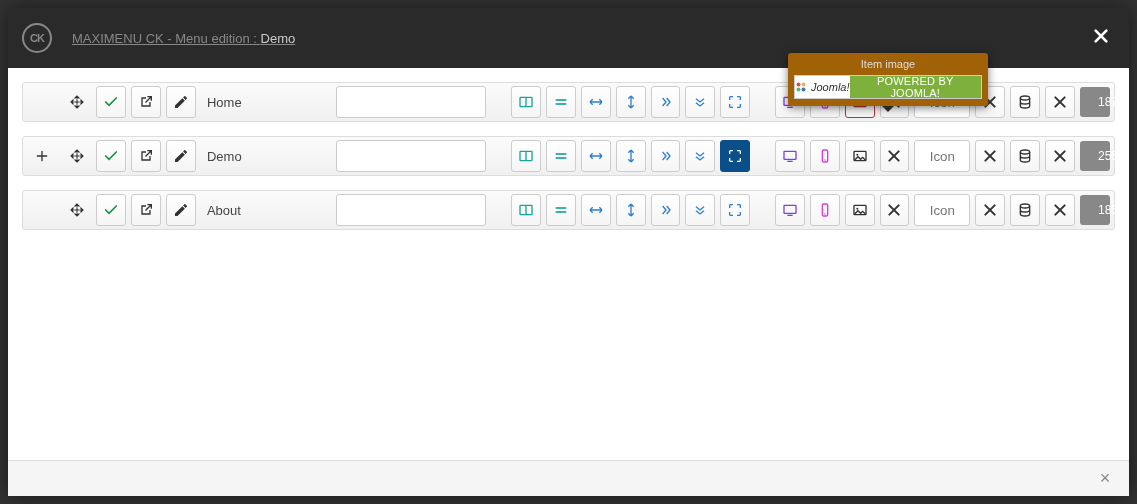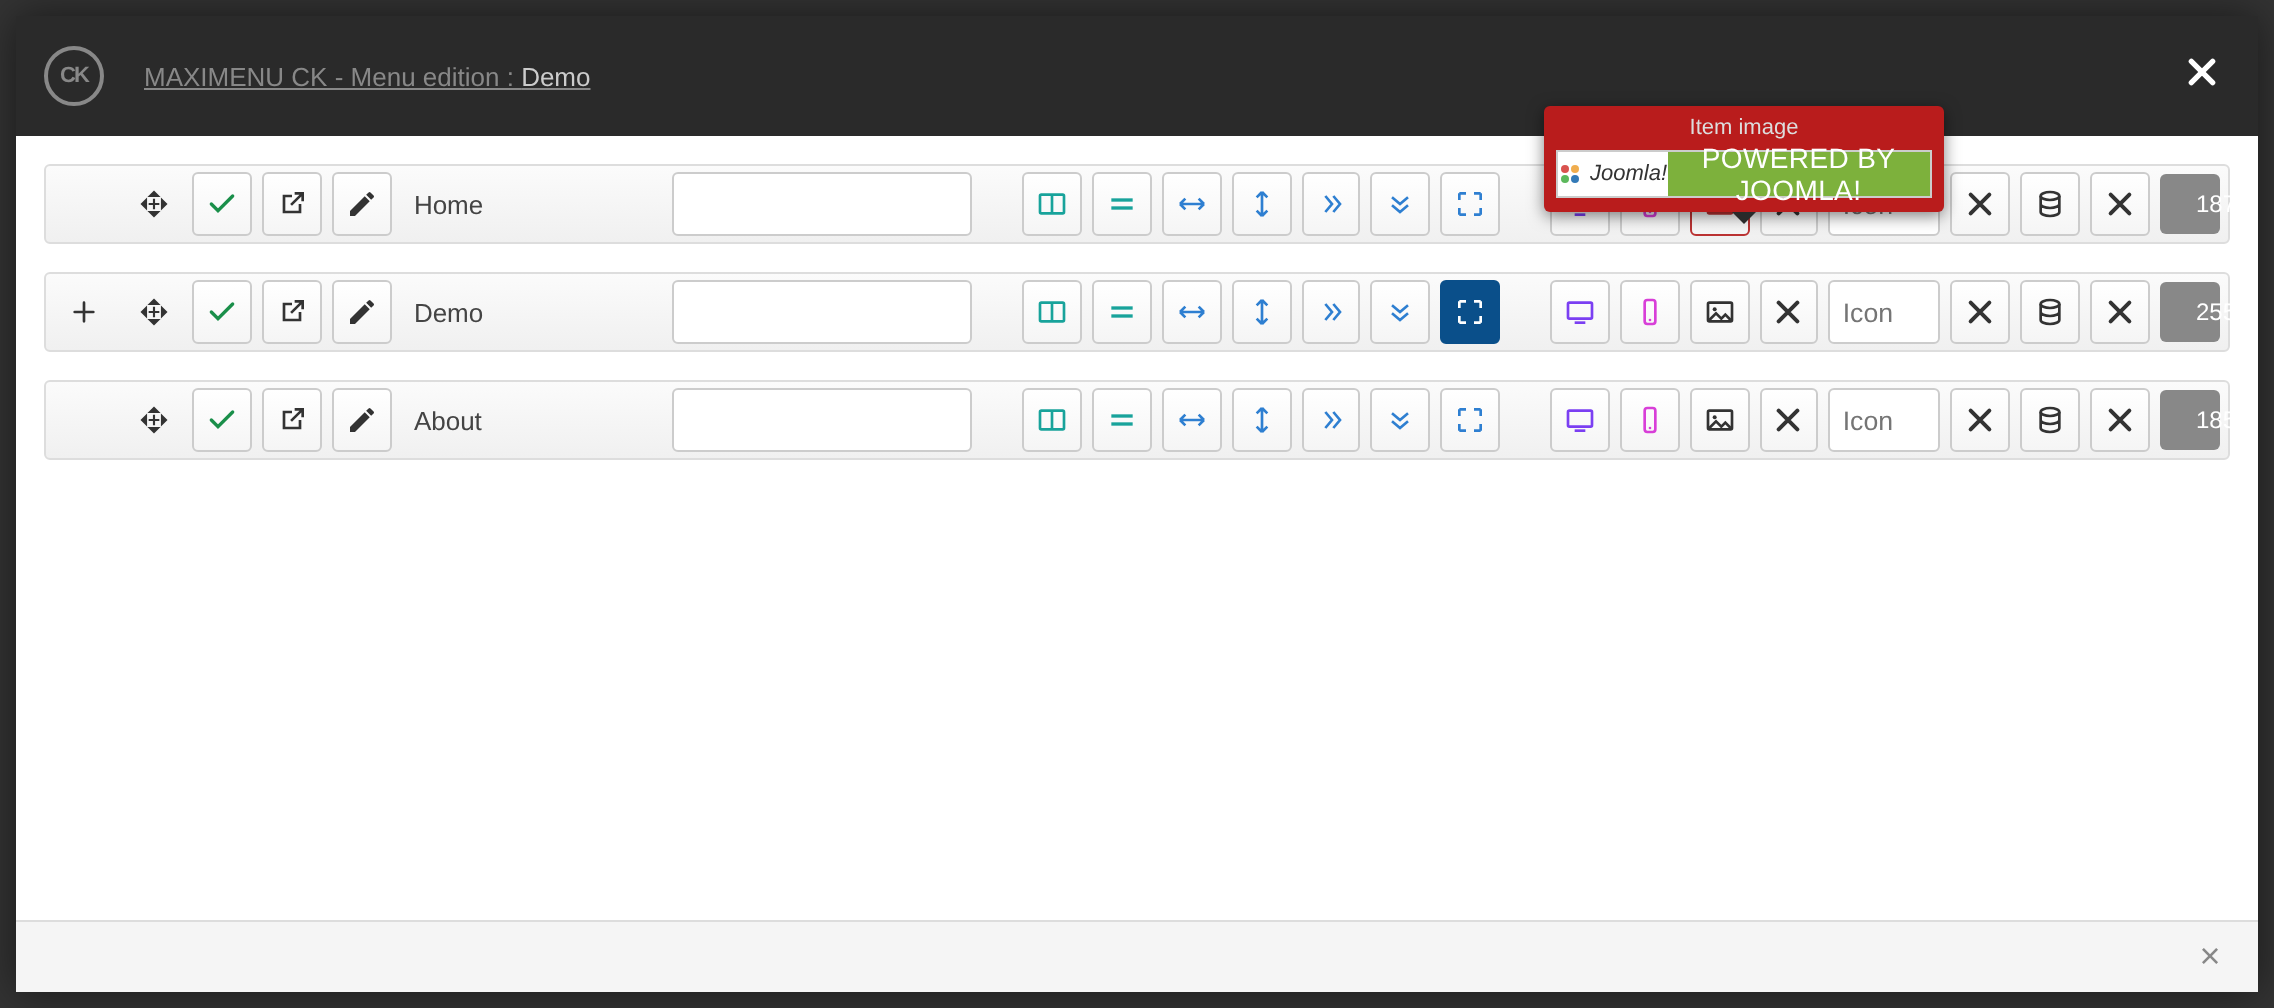--- a/index.html
+++ b/index.html
@@ -105,41 +105,41 @@
   padding-left: 6px;
 }
 .text-input {
   height: 32px;
   border: 1px solid #ccc;
   border-radius: 3px;
   padding: 0 6px;
   background: #fff;
 }
 .input-wide { flex: 0 0 150px; width:150px; }
-.icon-input { width: 56px; flex: 0 0 56px; }
+.icon-input { width: 56px; flex: 0 0 56px; text-align: center; }
 .badge {
   width: 30px;
   height: 30px;
   background: #888;
   color: #fff;
   border-radius: 3px;
   display: flex;
   align-items: center;
   justify-content: center;
   font-size: 12px;
   margin-left: auto;
   padding-left: 26px;
 }
 .spacer-small { width: 16px; }
 .tooltip {
   position: absolute;
   top: 45px;
-  left: 764px;
+  left: 780px;
   width: 200px;
-  background: #b91c1c;
+  background: #a16207;
   color: #ddd;
   font-size: 11px;
   text-align: center;
   border-radius: 3px;
   padding: 5px 6px 7px 6px;
   z-index: 10;
   box-shadow: 0 2px 8px rgba(0,0,0,0.5);
 }
 .tooltip::after {
   content:"";
@@ -165,21 +165,21 @@
   align-items:center;
   justify-content:center;
   gap:4px;
   font-size:11px;
   color:#333;
   font-style: italic;
 }
 .joomla-right {
   background: #7db13c;
   color:#fff;
-  font-size:14px;
+  font-size:11px;
   display:flex;
   align-items:center;
   padding:0 6px;
   letter-spacing:0.2px;
 }
 .footer {
   height: 36px;
   background: #f5f5f5;
   border-top: 1px solid #ddd;
   display: flex;

